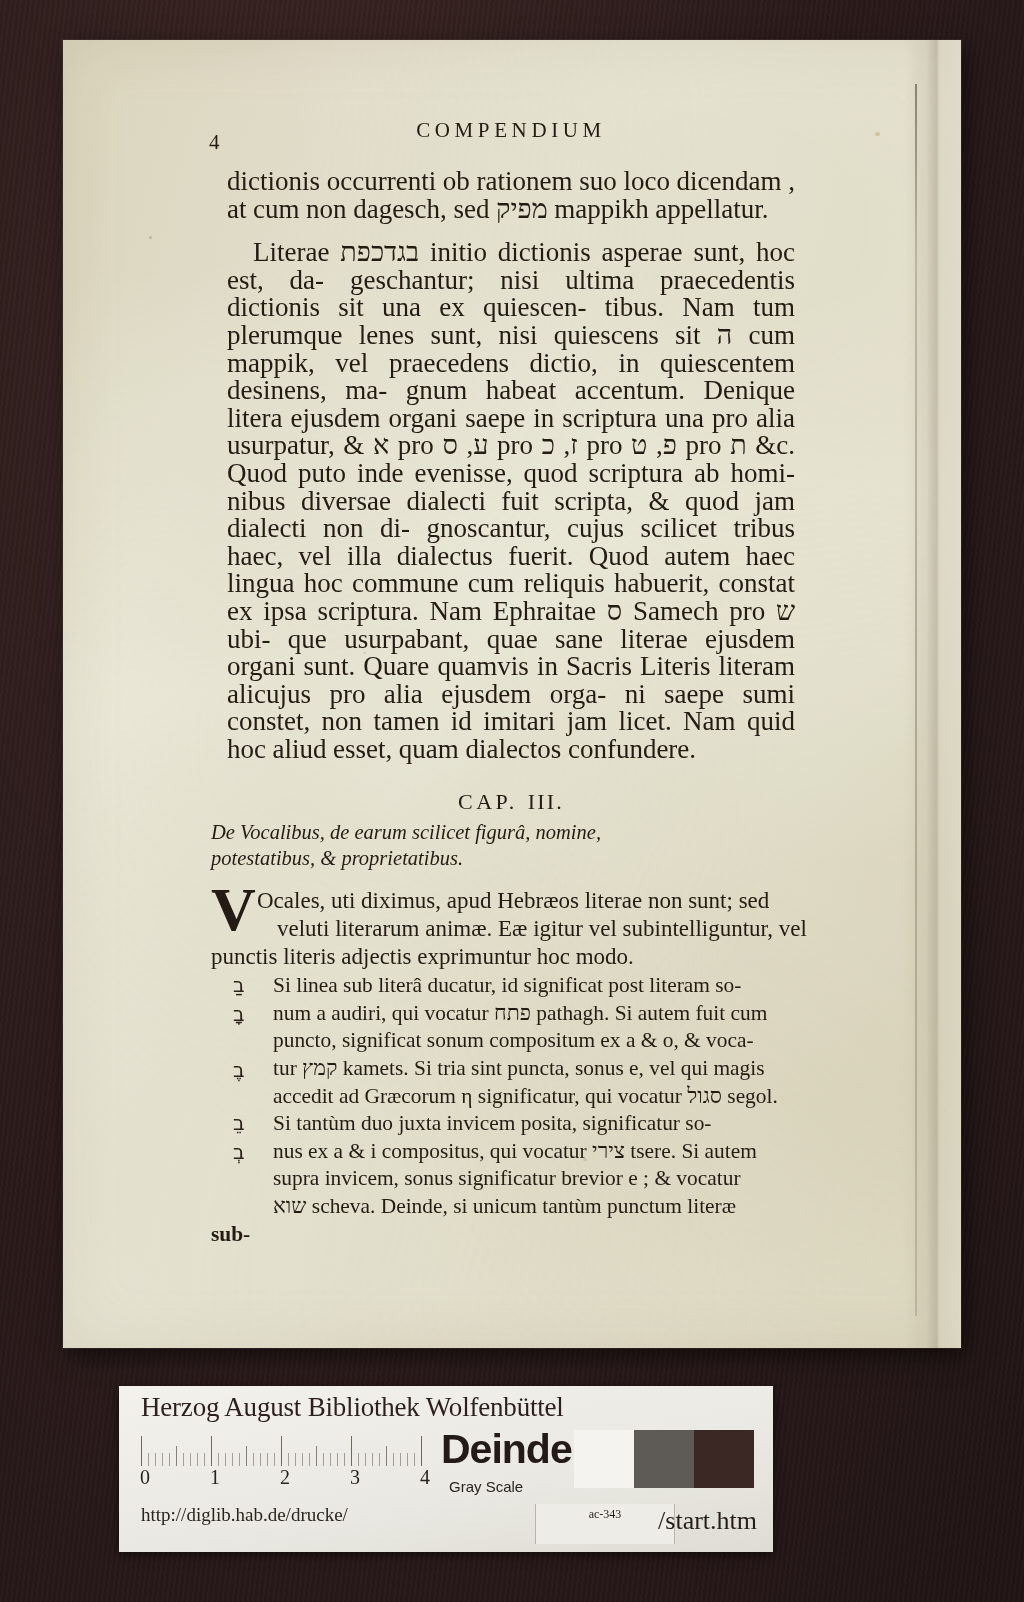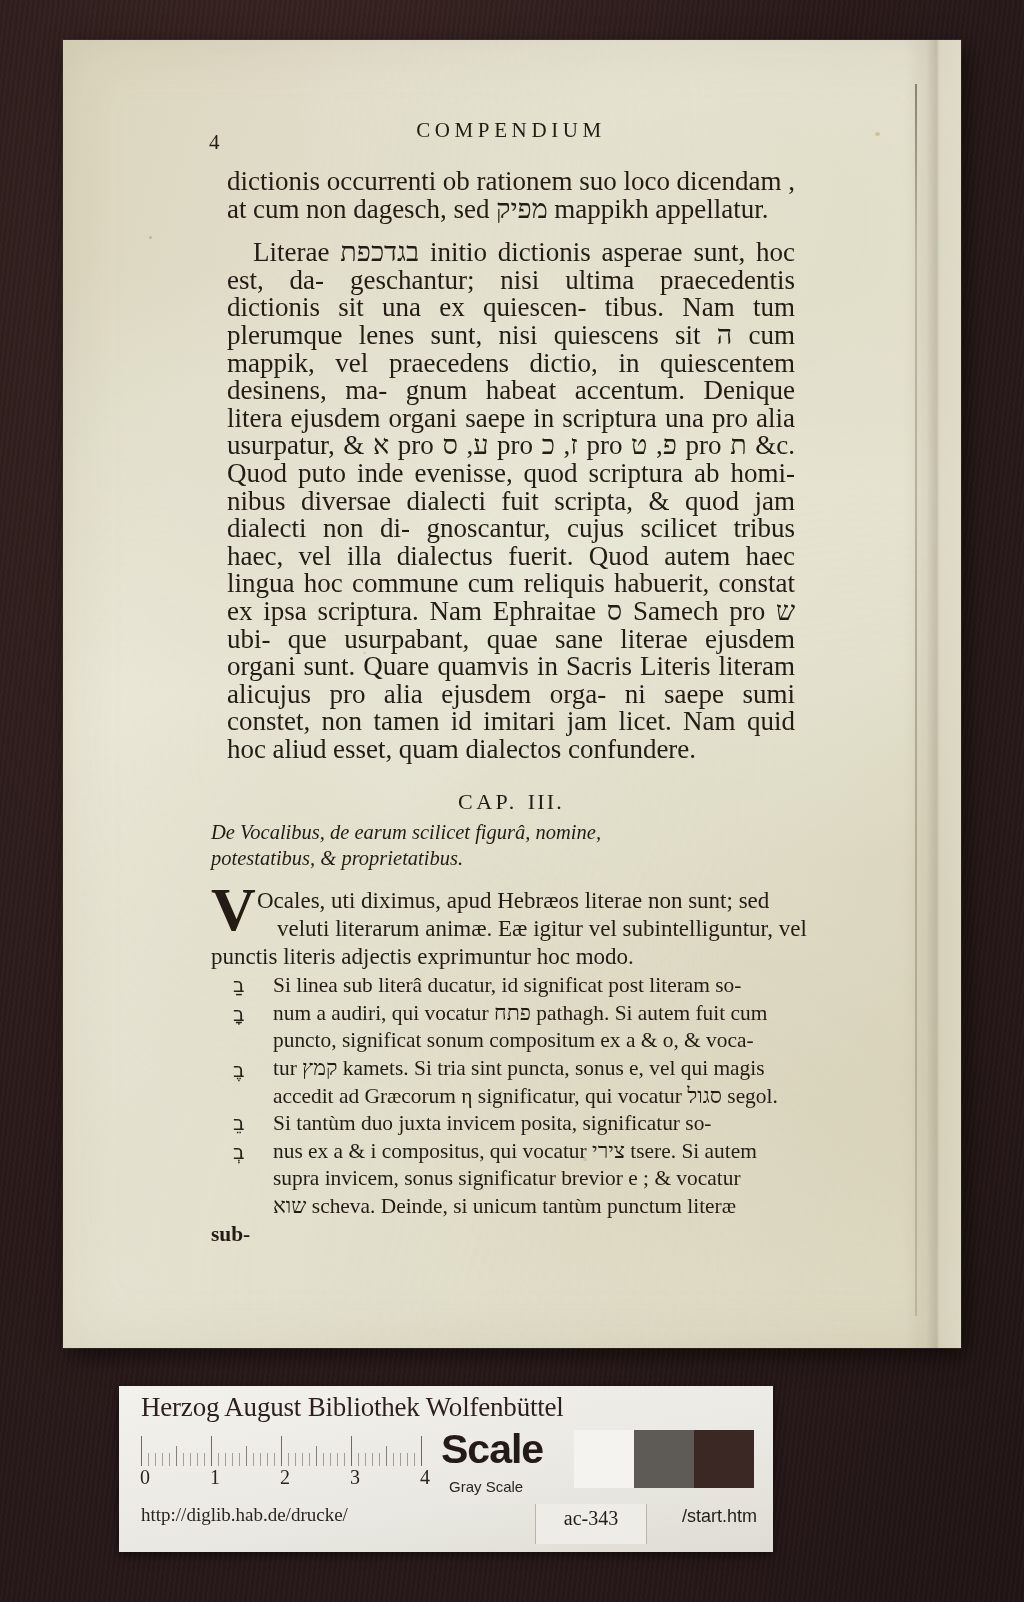--- a/index.html
+++ b/index.html
@@ -175,28 +175,28 @@
     font-family:"Liberation Sans", sans-serif;
     font-weight:700;font-size:41px;color:#241a18;letter-spacing:-1px;
   }
   #grayscale-label{
     position:absolute;left:330px;top:92px;
     font-family:"Liberation Sans", sans-serif;font-size:15px;color:#2b241e;
   }
   #patches{position:absolute;left:455px;top:44px;width:180px;height:58px;display:flex;}
   #patches div{flex:1;height:100%;}
   #sig{
-    position:absolute;left:416px;top:118px;width:112px;height:40px;
+    position:absolute;left:416px;top:118px;width:140px;height:40px;
     background:#edece7;border-left:1px solid #b9b5ab;border-right:1px solid #b9b5ab;
-    font-family:"Liberation Serif", serif;font-size:20px;color:#241d18;
+    font-family:"Liberation Serif", serif;font-size:12px;color:#241d18;
     text-align:center;padding-top:3px;box-sizing:border-box;
   }
   #starthtm{
     position:absolute;right:16px;top:120px;
-    font-family:Liberation Sans, sans-serif;font-size:18px;color:#241d18;
+    font-family:Liberation Serif, serif;font-size:26px;color:#241d18;
   }
 
   
   .speck{position:absolute;border-radius:50%;background:rgba(120,96,62,.30);pointer-events:none;}
 </style>
 </head>
 <body>
 
 <div id="board"></div>
 
@@ -354,21 +354,21 @@
       <span style="left:0px;">0</span>
       <span style="left:70px;">1</span>
       <span style="left:140px;">2</span>
       <span style="left:210px;">3</span>
       <span style="left:280px;">4</span>
     </div>
   </div>
 
   <div id="url">http://diglib.hab.de/drucke/</div>
 
-  <div id="kodak">Scale</div>
+  <div id="kodak">Deinde</div>
   <div id="grayscale-label">Gray Scale</div>
 
   <div id="patches">
     <div style="background: rgb(244, 243, 239);"></div>
     <div style="background: rgb(94, 91, 87);"></div>
     <div style="background: rgb(59, 39, 36);"></div>
   </div>
 
   <div id="sig">ac-343</div>
   <div id="starthtm">/start.htm</div>

